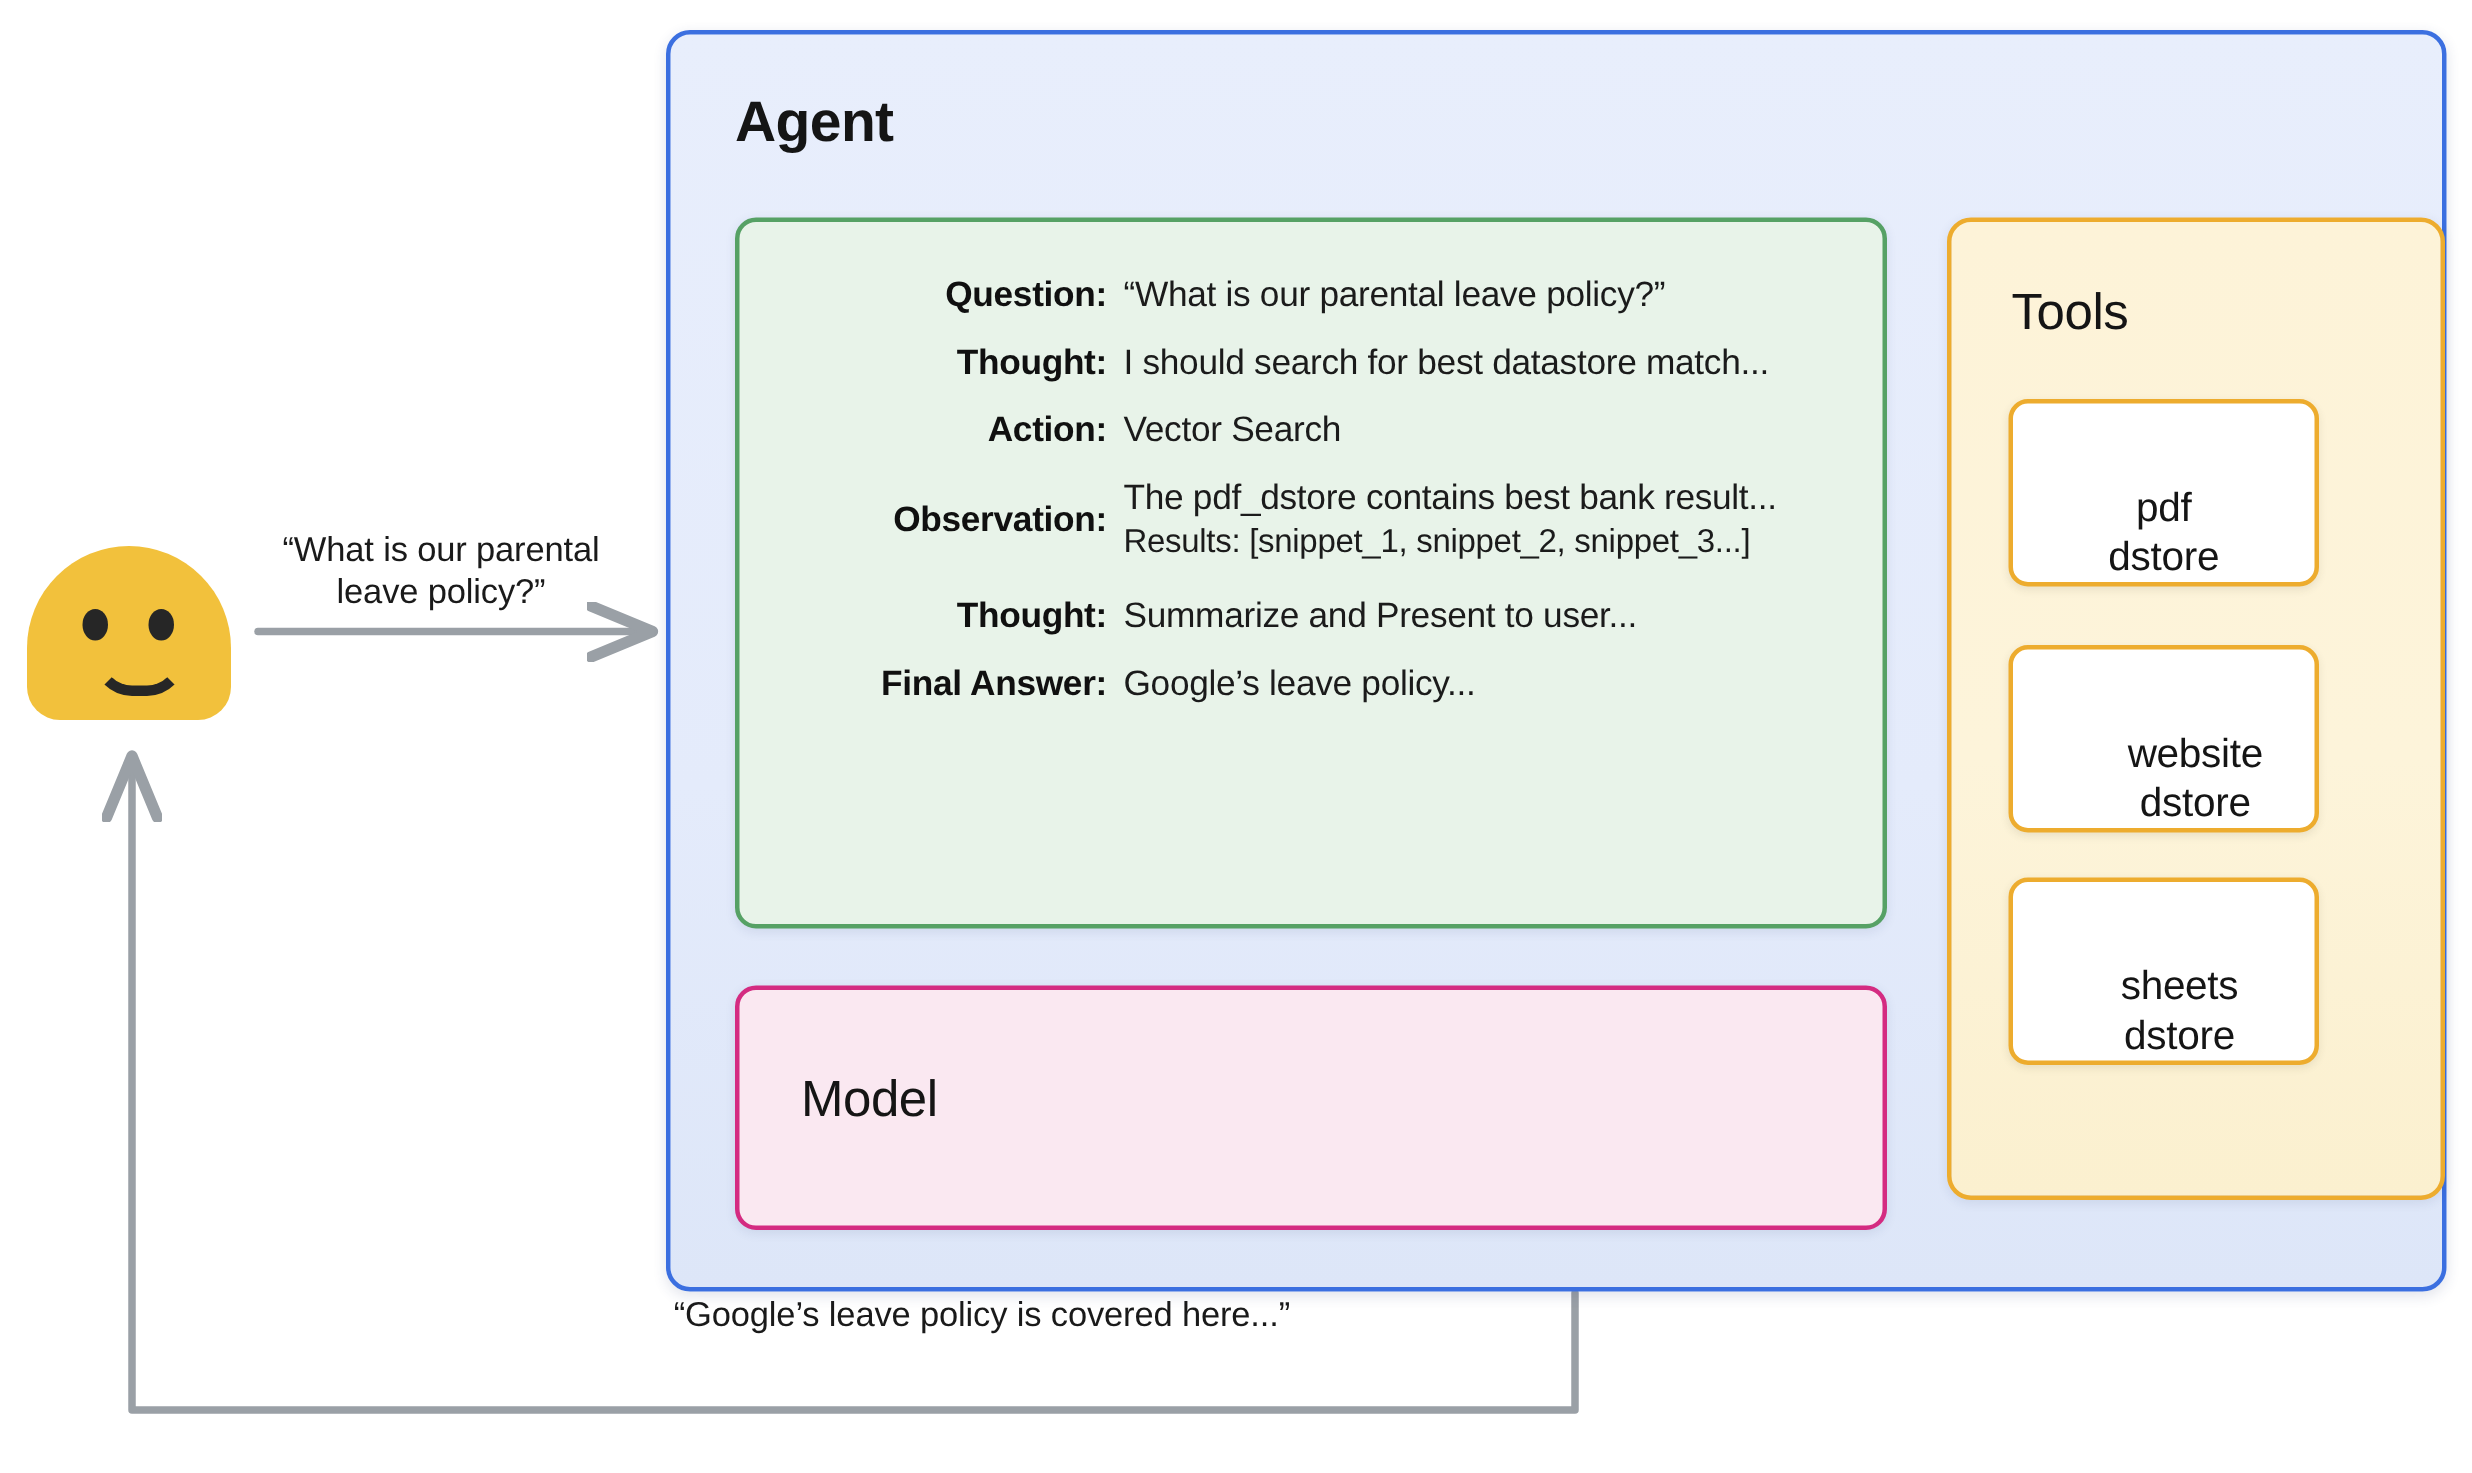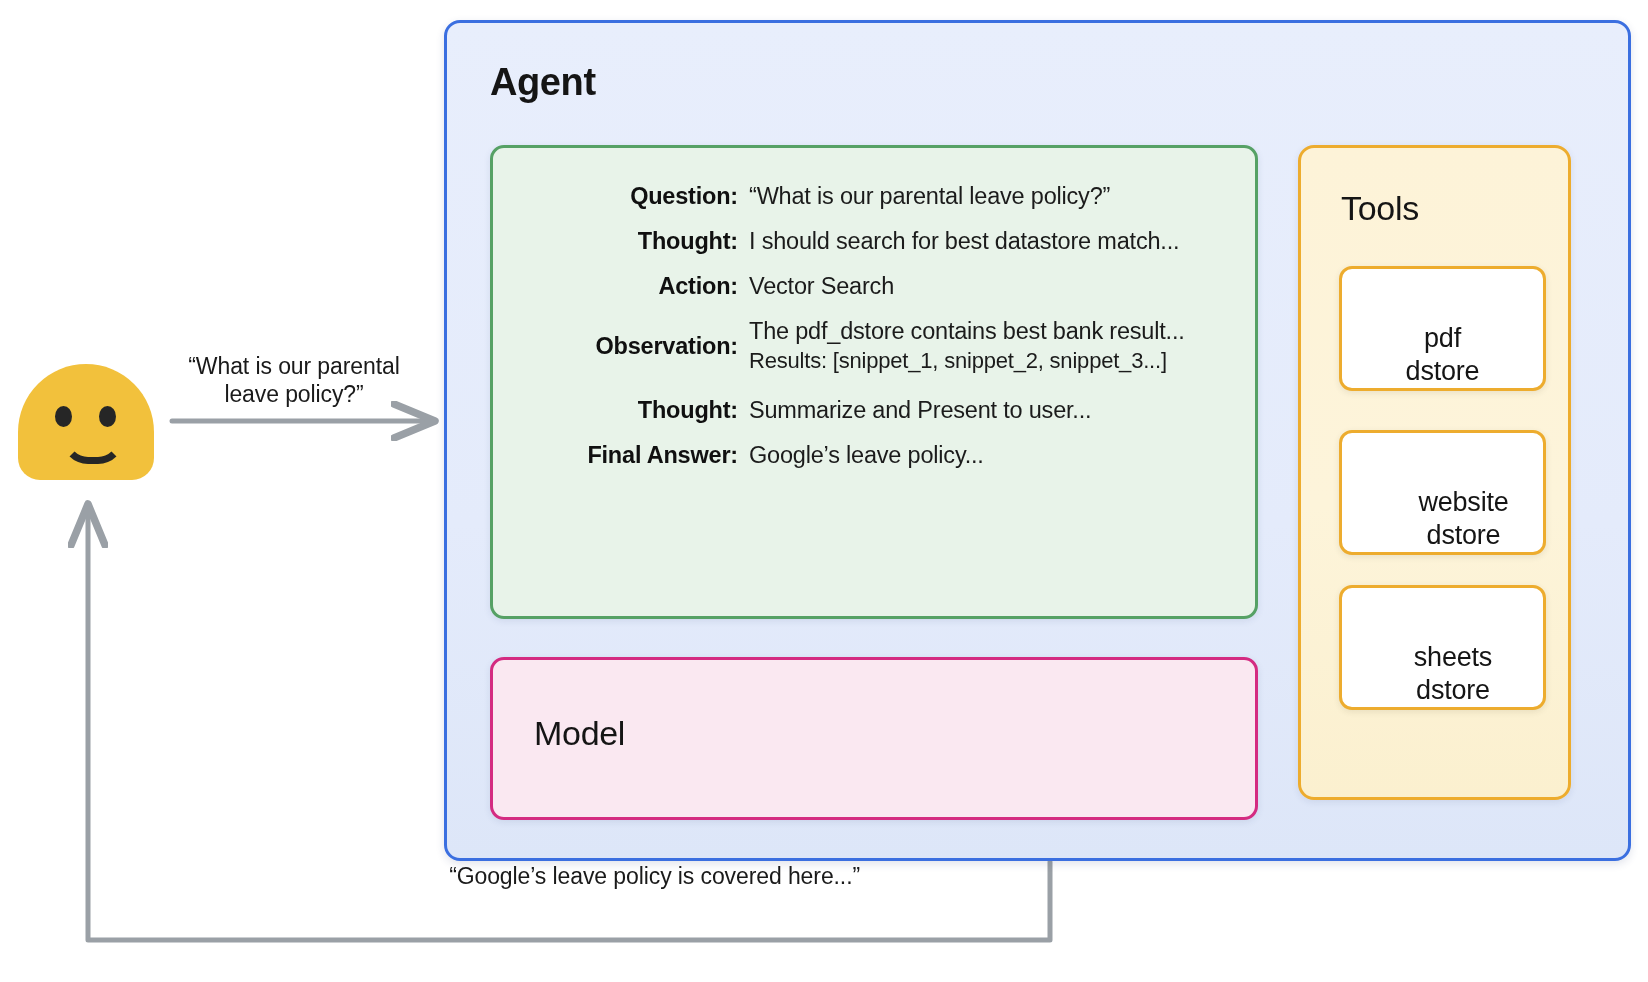--- a/index.html
+++ b/index.html
@@ -186,21 +186,21 @@
     font-weight: 500;
     letter-spacing: -0.3px;
     color: #151515;
   }
 
   
   #tools-box {
     position: absolute;
     left: 851px;
     top: 122px;
-    width: 273px;
+    width: 332px;
     height: 655px;
     box-sizing: border-box;
     background: linear-gradient(180deg,#fdf3d8 0%, #fdf4da 55%, #fbf0cf 100%);
     border: 3px solid #edac2e;
     border-radius: 16px;
     box-shadow: 0 2px 7px rgba(40,60,110,0.10);
   }
   #tools-title {
     position: absolute;
     left: 40px;

